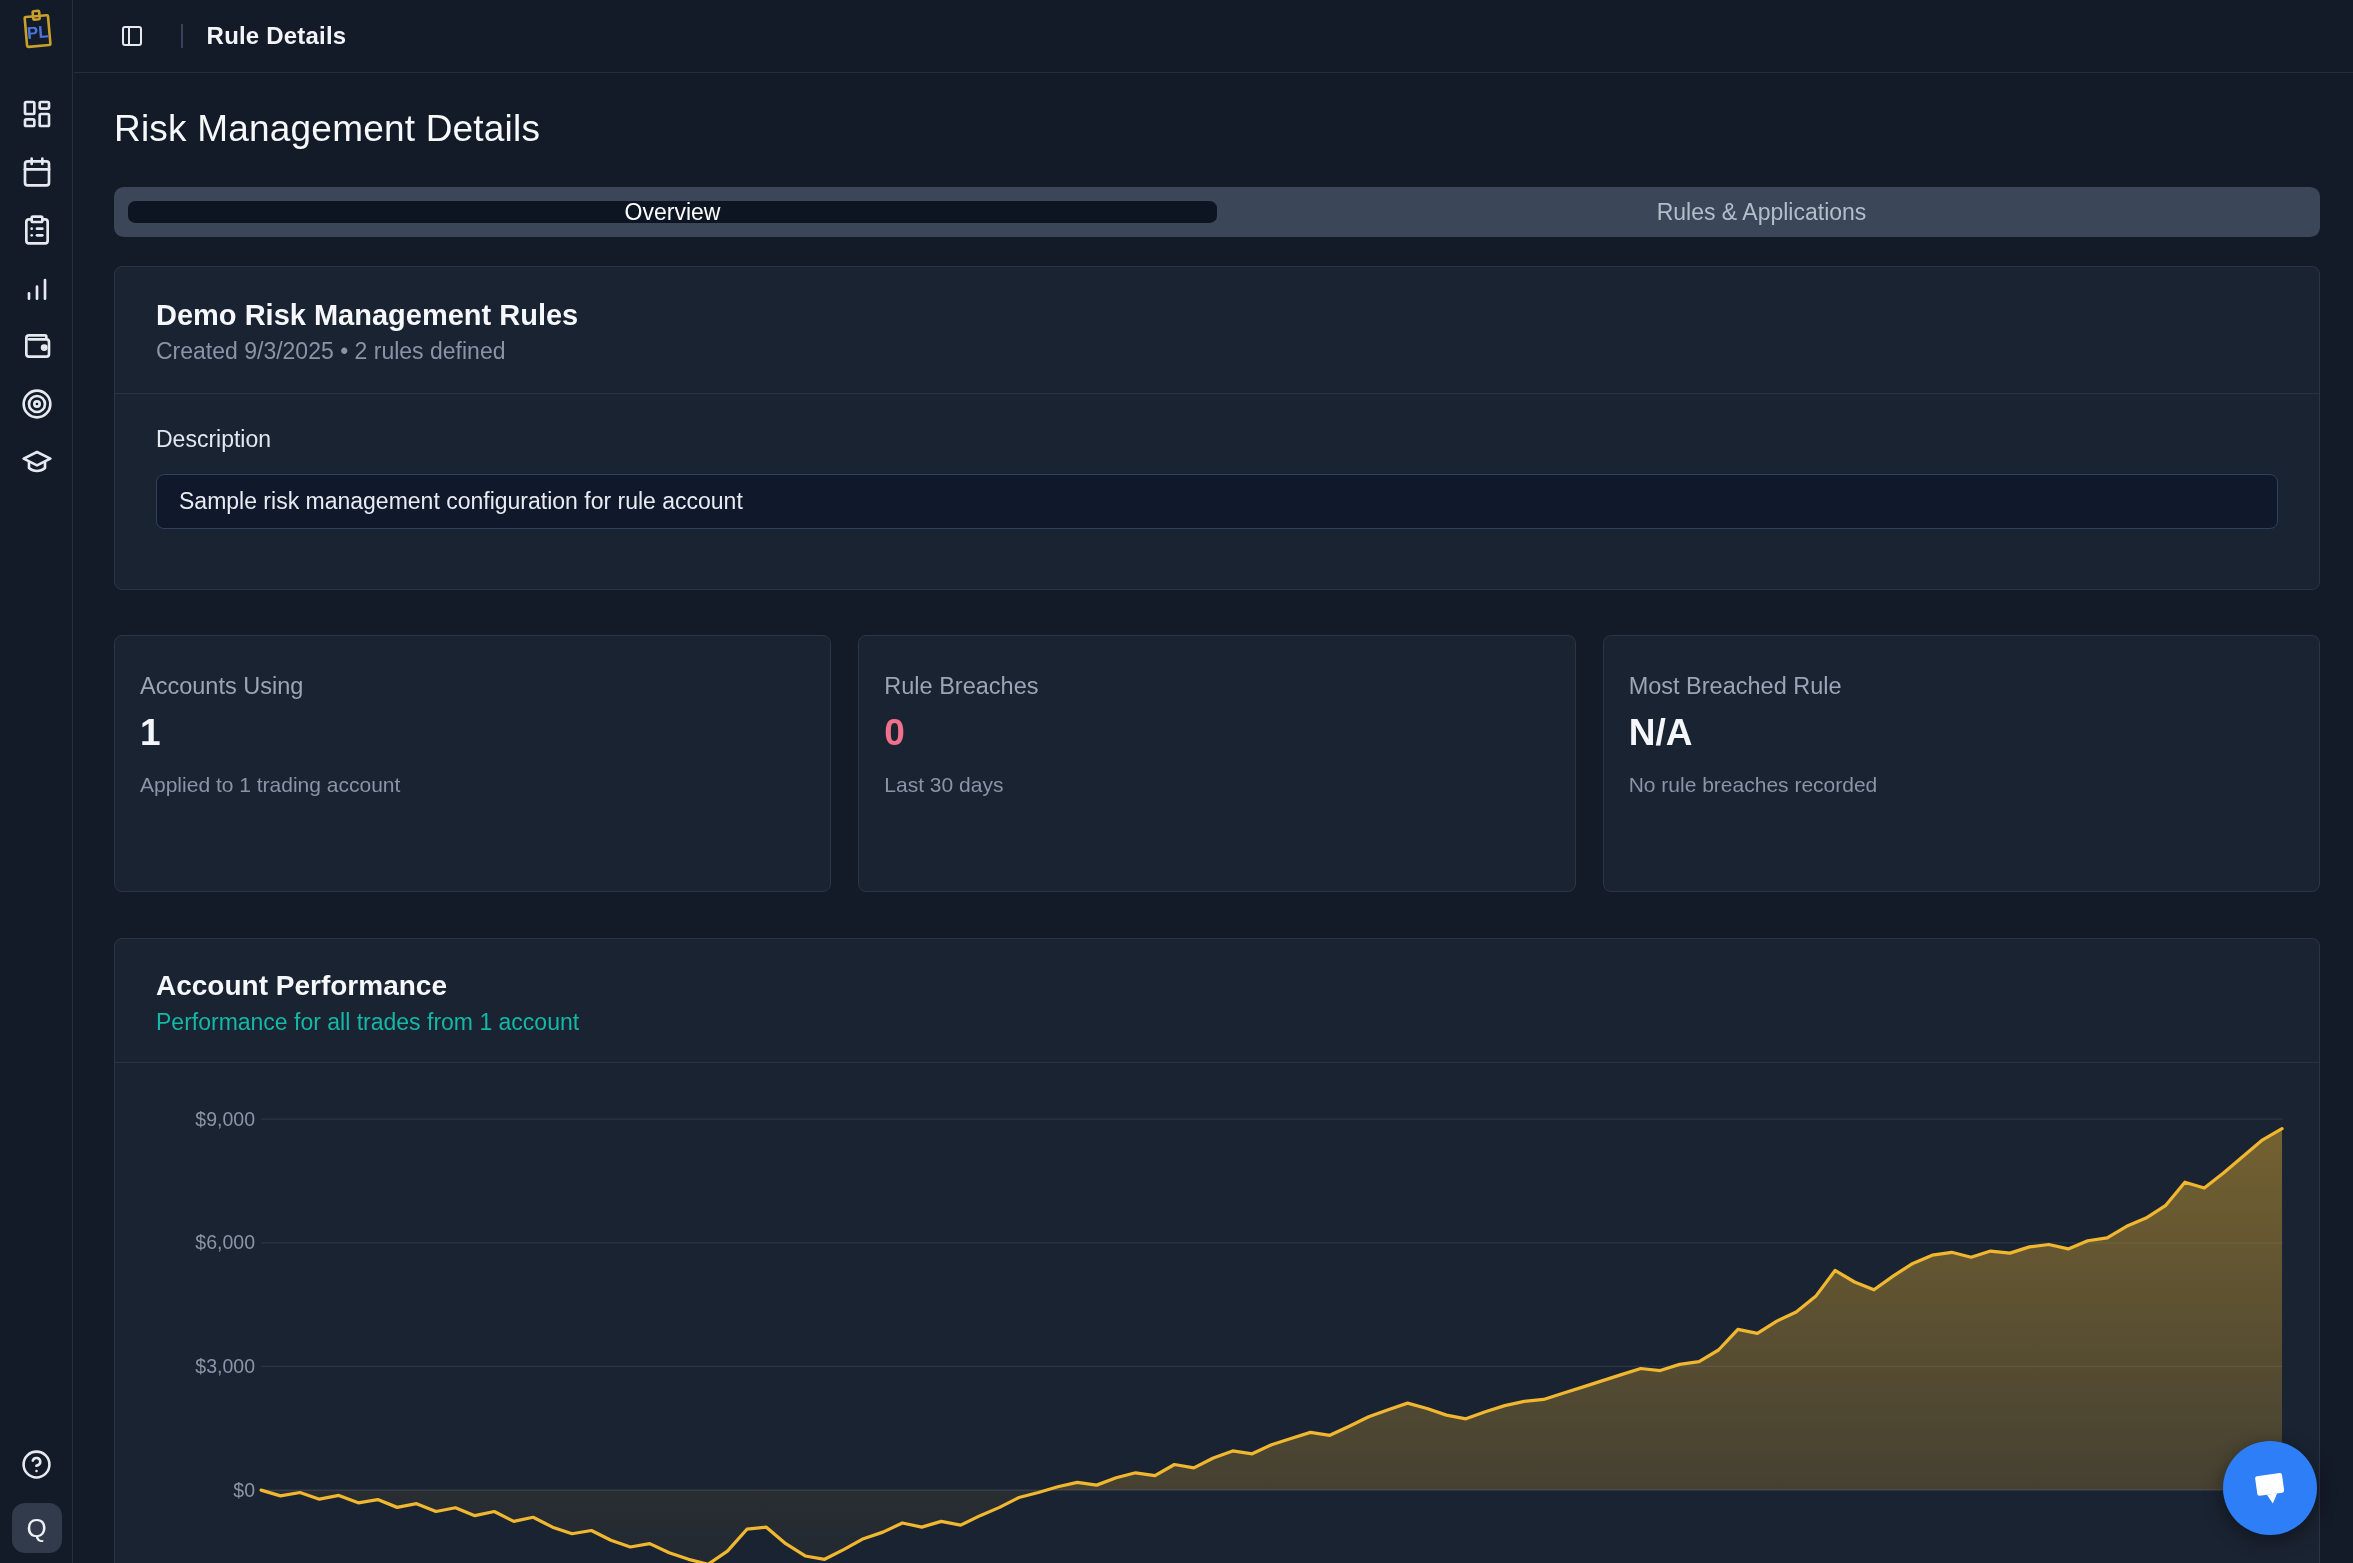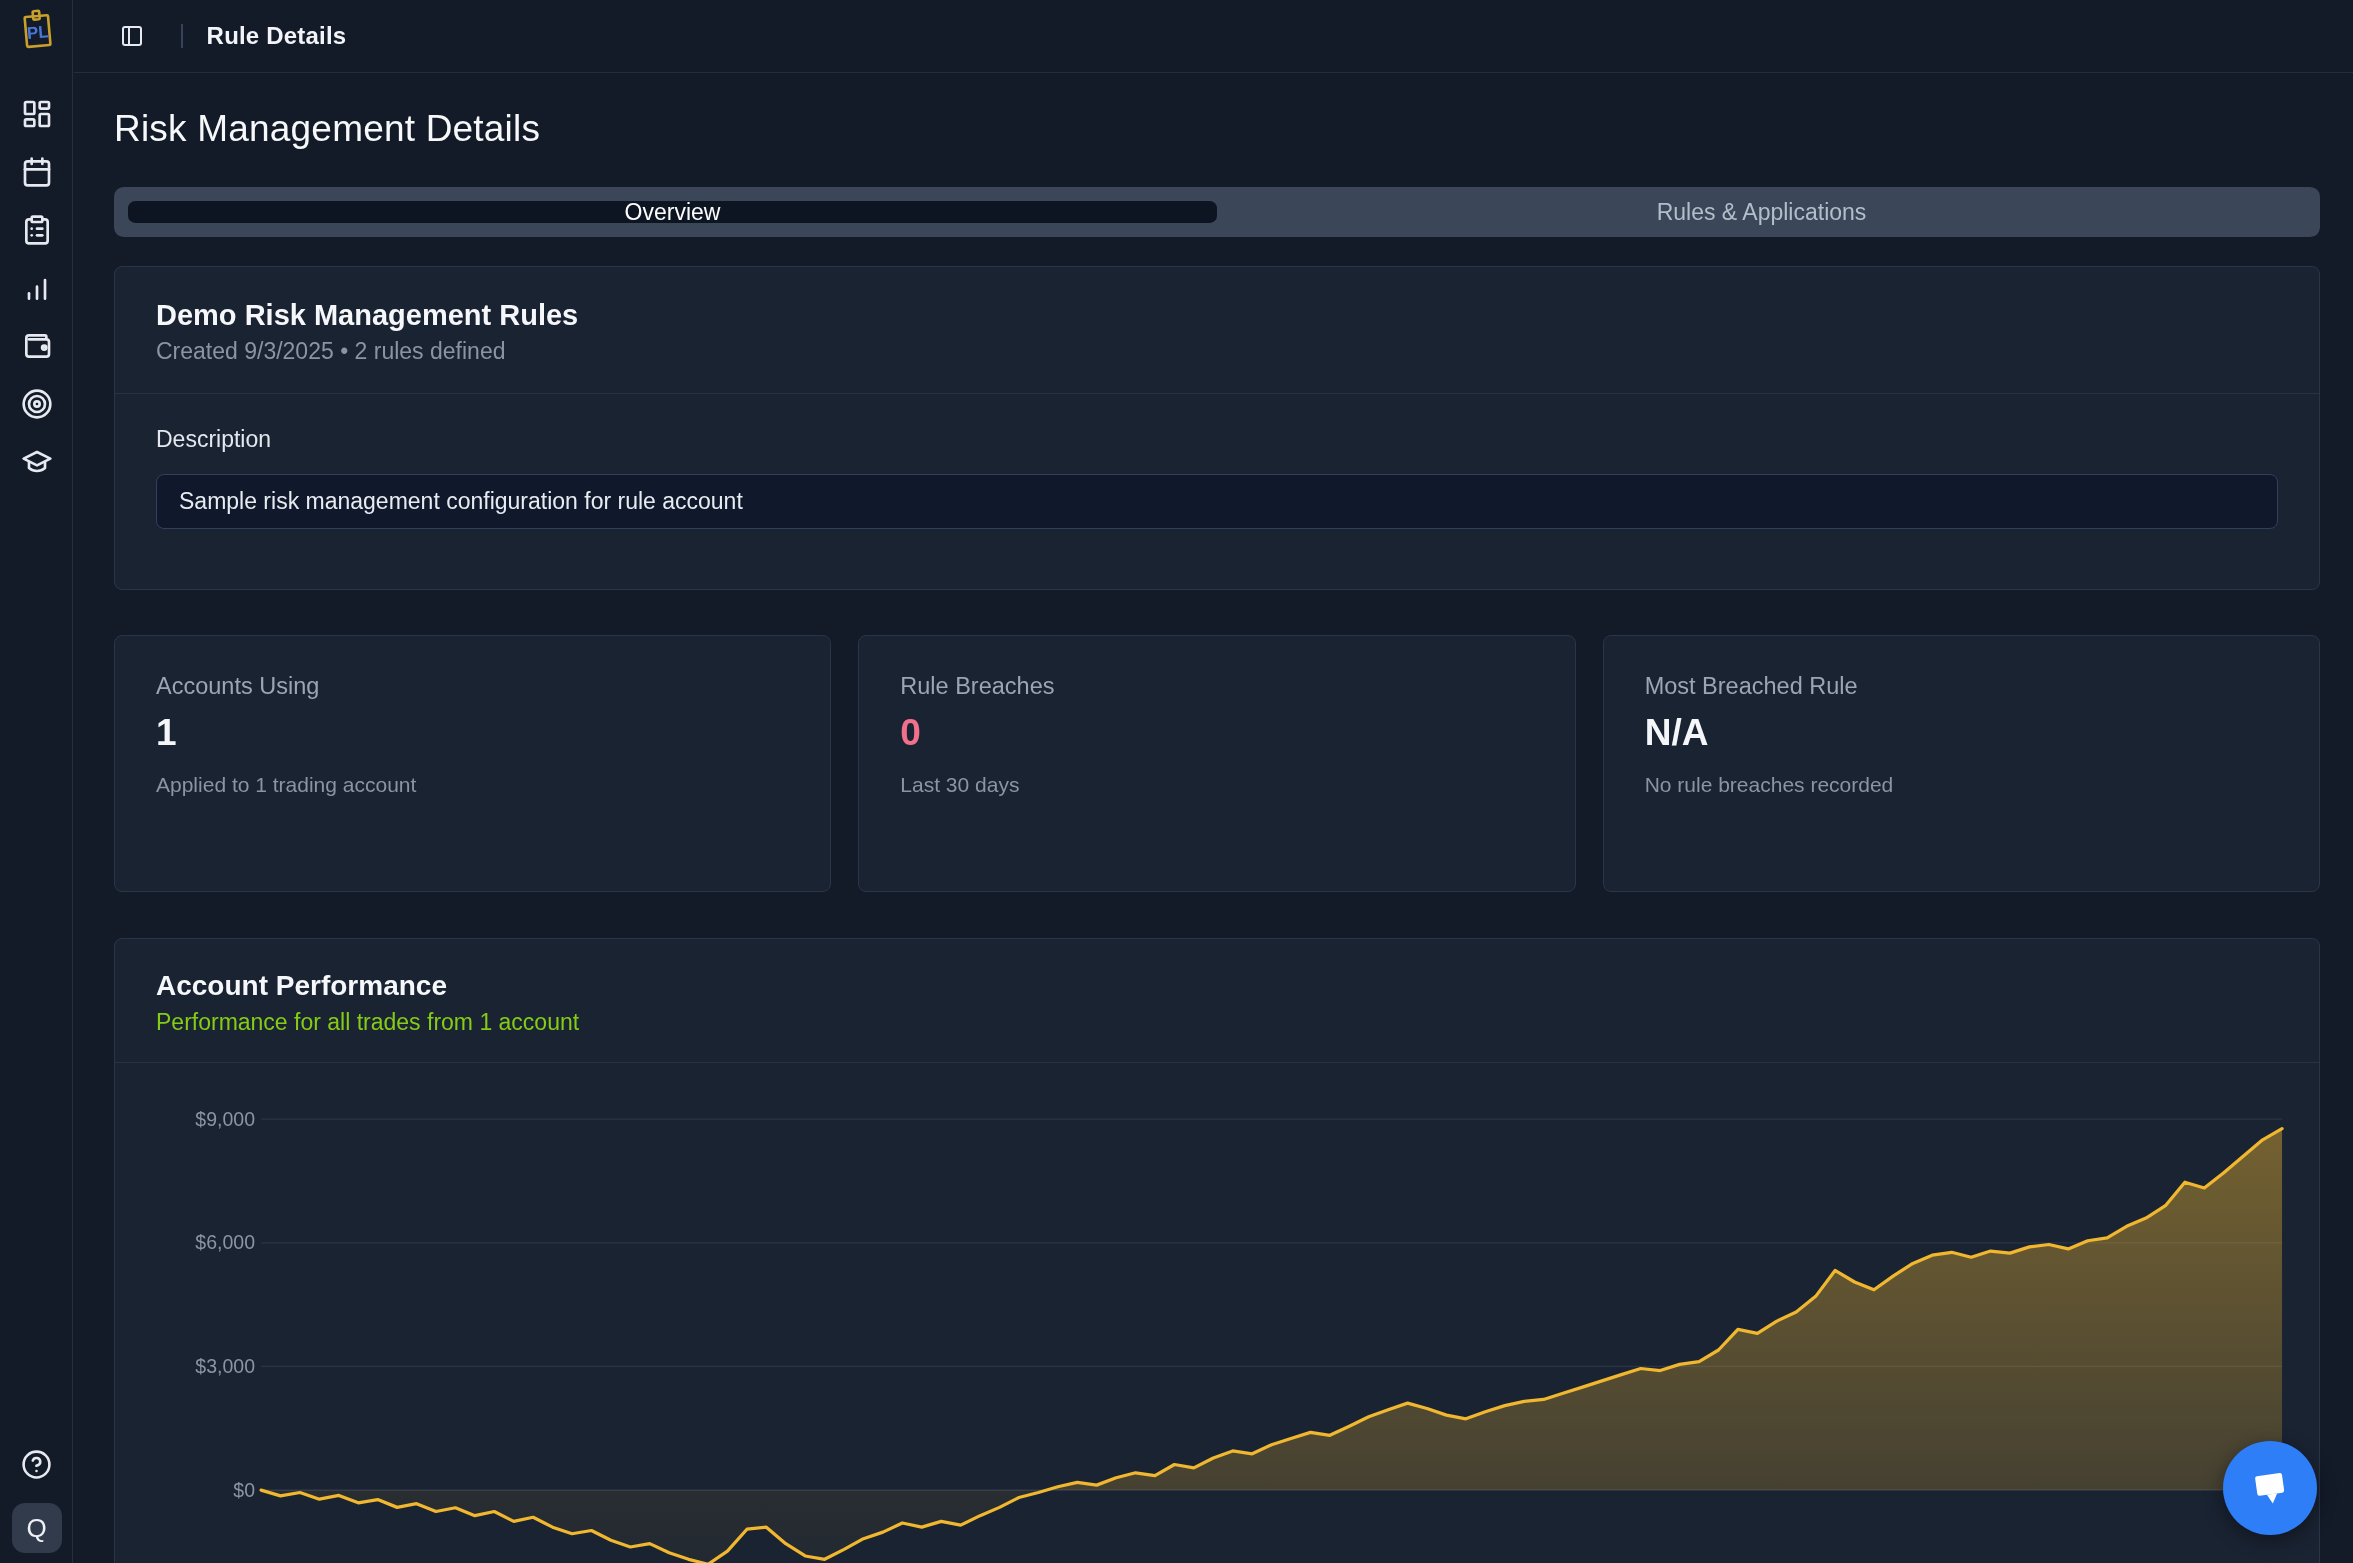--- a/index.html
+++ b/index.html
@@ -39,29 +39,29 @@
   .rule-card .head { padding:32px 41px 0 41px; }
   .rule-title { font-size:29px; font-weight:700; color:#f5f7fa; }
   .rule-meta { margin-top:6px; font-size:23px; color:#8a94a5; }
   .rule-divider { margin-top:28px; height:0.8px; background:#273244; }
   .rule-body { padding:32px 41px 0 41px; }
   .desc-label { font-size:23px; font-weight:500; color:#e3e8ef; }
   .desc-input { margin-top:21px; width:100%; height:55px; background:#10192b; border:0.8px solid #31405c; border-radius:8px;
                 display:flex; align-items:center; padding:0 22px; font-size:23px; color:#e8ecf2; cursor:text; }
 
   .stats-row { margin-top:45px; display:flex; gap:27px; }
-  .stat-card { flex:1; height:257px; padding:37px 41px; }
+  .stat-card { flex:1; height:257px; padding:37px 25px; }
   .stat-label { font-size:23.5px; color:#9aa5b5; }
   .stat-value { margin-top:9.7px; font-size:37px; font-weight:700; line-height:45px; }
   .stat-sub { margin-top:18px; font-size:21px; color:#8a94a5; }
 
   .chart-card { margin-top:46px; height:795px; overflow:hidden; }
   .chart-head { padding:31px 41px 0 41px; }
   .chart-title { font-size:28px; font-weight:700; color:#f5f7fa; }
-  .chart-sub { margin-top:7.3px; font-size:23px; color:#84cc16; }
+  .chart-sub { margin-top:7.3px; font-size:23px; color:#14b8a6; }
   .chart-divider { margin-top:26px; height:0.8px; background:#273244; }
   .chart-area { position:relative; width:2206px; height:605px; }
   .ytick { position:absolute; left:14px; width:126px; text-align:right; font-size:19.5px; color:#8a94a5; }
 
   .chat-fab { position:absolute; right:37px; bottom:28px; width:94px; height:94px; border-radius:50%; background:#2d7ef7;
               display:flex; align-items:center; justify-content:center; cursor:pointer; z-index:9; box-shadow:0 4.9px 19.5px rgba(0,0,0,.4); }
   .chat-fab svg { width:50px; height:50px; }
 </style>
 </head>
 <body>

